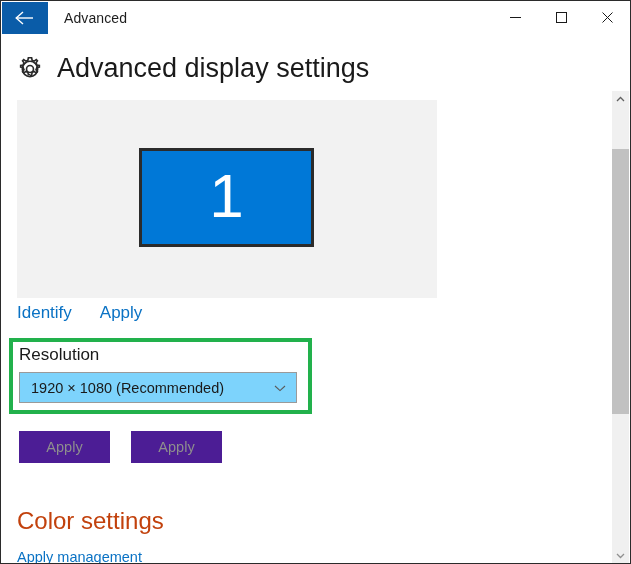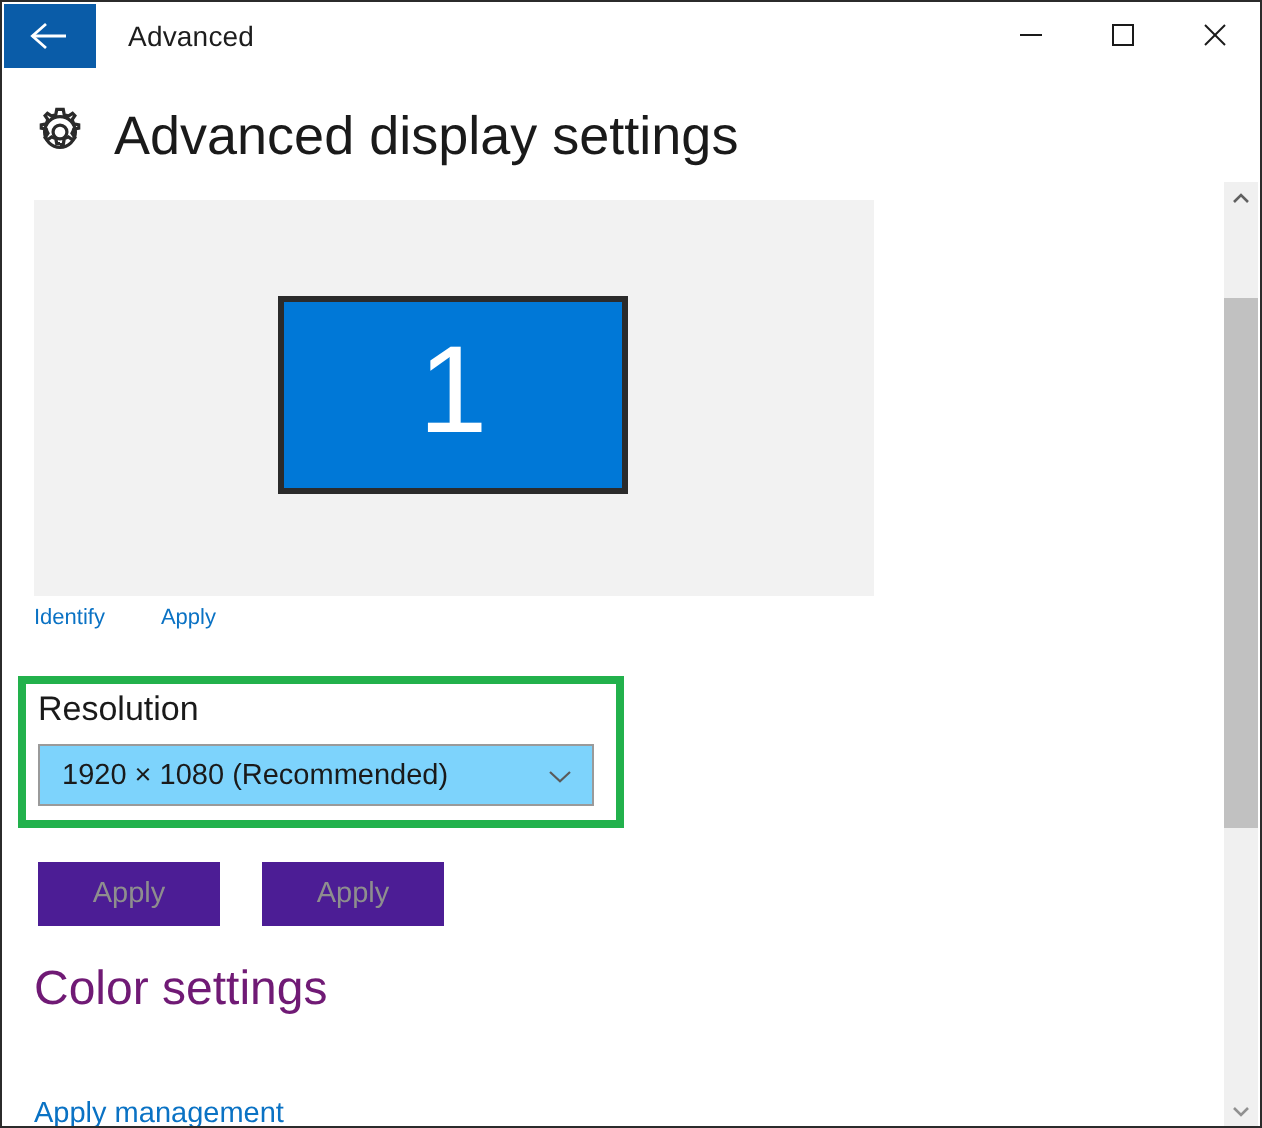--- a/index.html
+++ b/index.html
@@ -68,21 +68,21 @@
     cursor: pointer;
   }
   .wc-btn svg { display: block; }
 
   
   #page-header {
     position: absolute;
     left: 16px;
     top: 52px;
     display: flex;
-    align-items: flex-start;
+    align-items: center;
   }
   #gear-icon { width: 26px; height: 26px; flex: none; }
   #page-title {
     margin-left: 14px;
     font-size: 27px;
     font-weight: 400;
     color: #1a1a1a;
     letter-spacing: 0px;
     white-space: nowrap;
   }
@@ -119,21 +119,21 @@
   
   #links-row {
     position: absolute;
     left: 16px;
     top: 302px;
     display: flex;
     gap: 28px;
   }
   .link {
     color: #0a72c4;
-    font-size: 11px;
+    font-size: 17px;
     cursor: pointer;
     text-decoration: none;
   }
 
   
   #resolution-highlight {
     position: absolute;
     left: 8px;
     top: 337px;
     width: 303px;
@@ -194,24 +194,24 @@
     font-family: "Liberation Sans", sans-serif;
     font-size: 14.5px;
     cursor: default;
     padding: 0;
   }
 
   
   #color-settings-title {
     position: absolute;
     left: 16px;
-    top: 480px;
+    top: 506px;
     font-size: 24px;
     font-weight: 400;
-    color: #701a75;
+    color: #c2410c;
   }
   #color-management-link {
     position: absolute;
     left: 16px;
     top: 548px;
     font-size: 14.5px;
     color: #0a72c4;
     cursor: pointer;
   }
 

